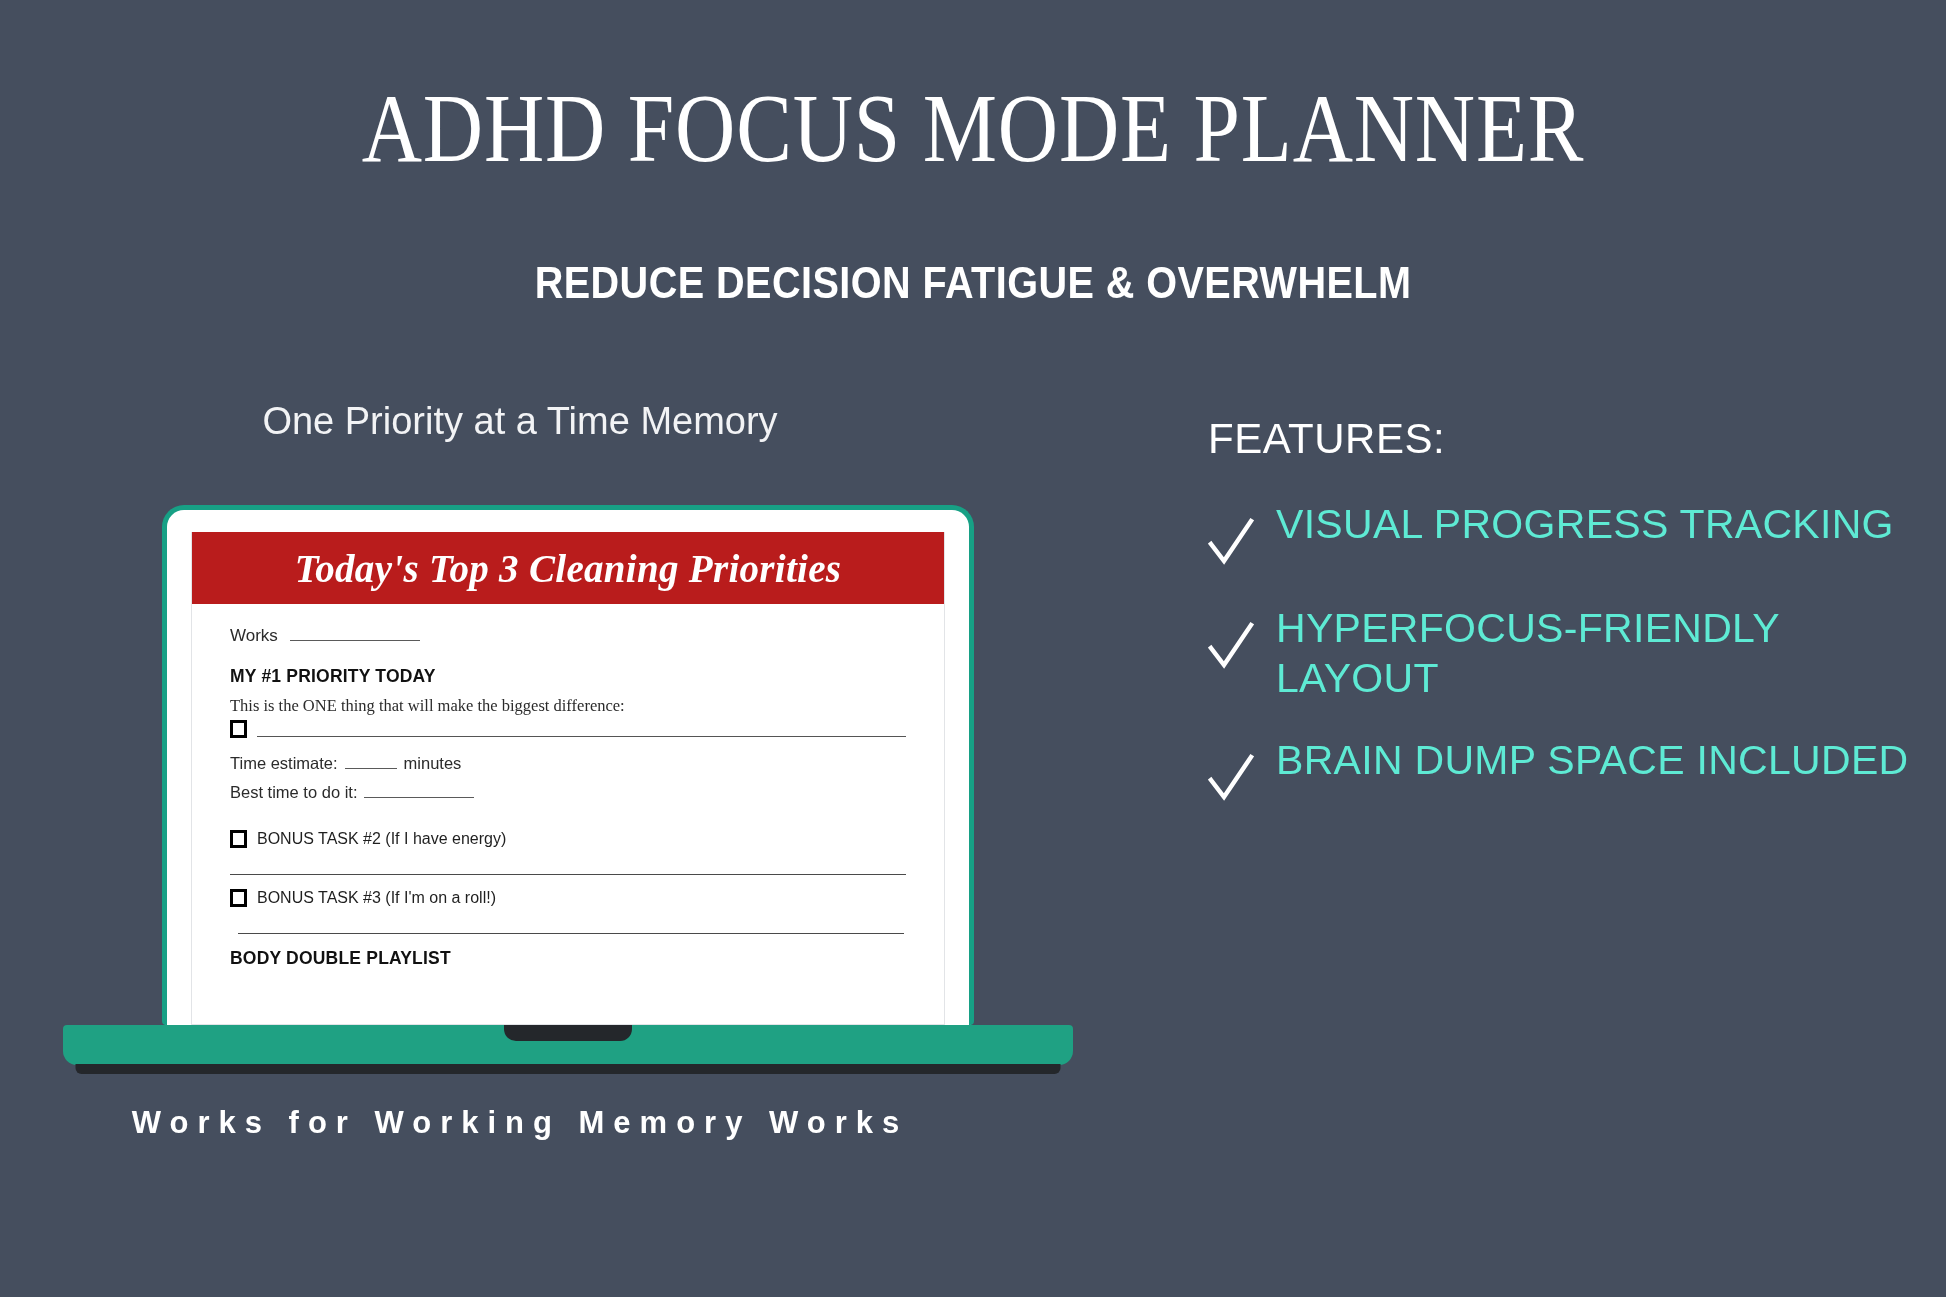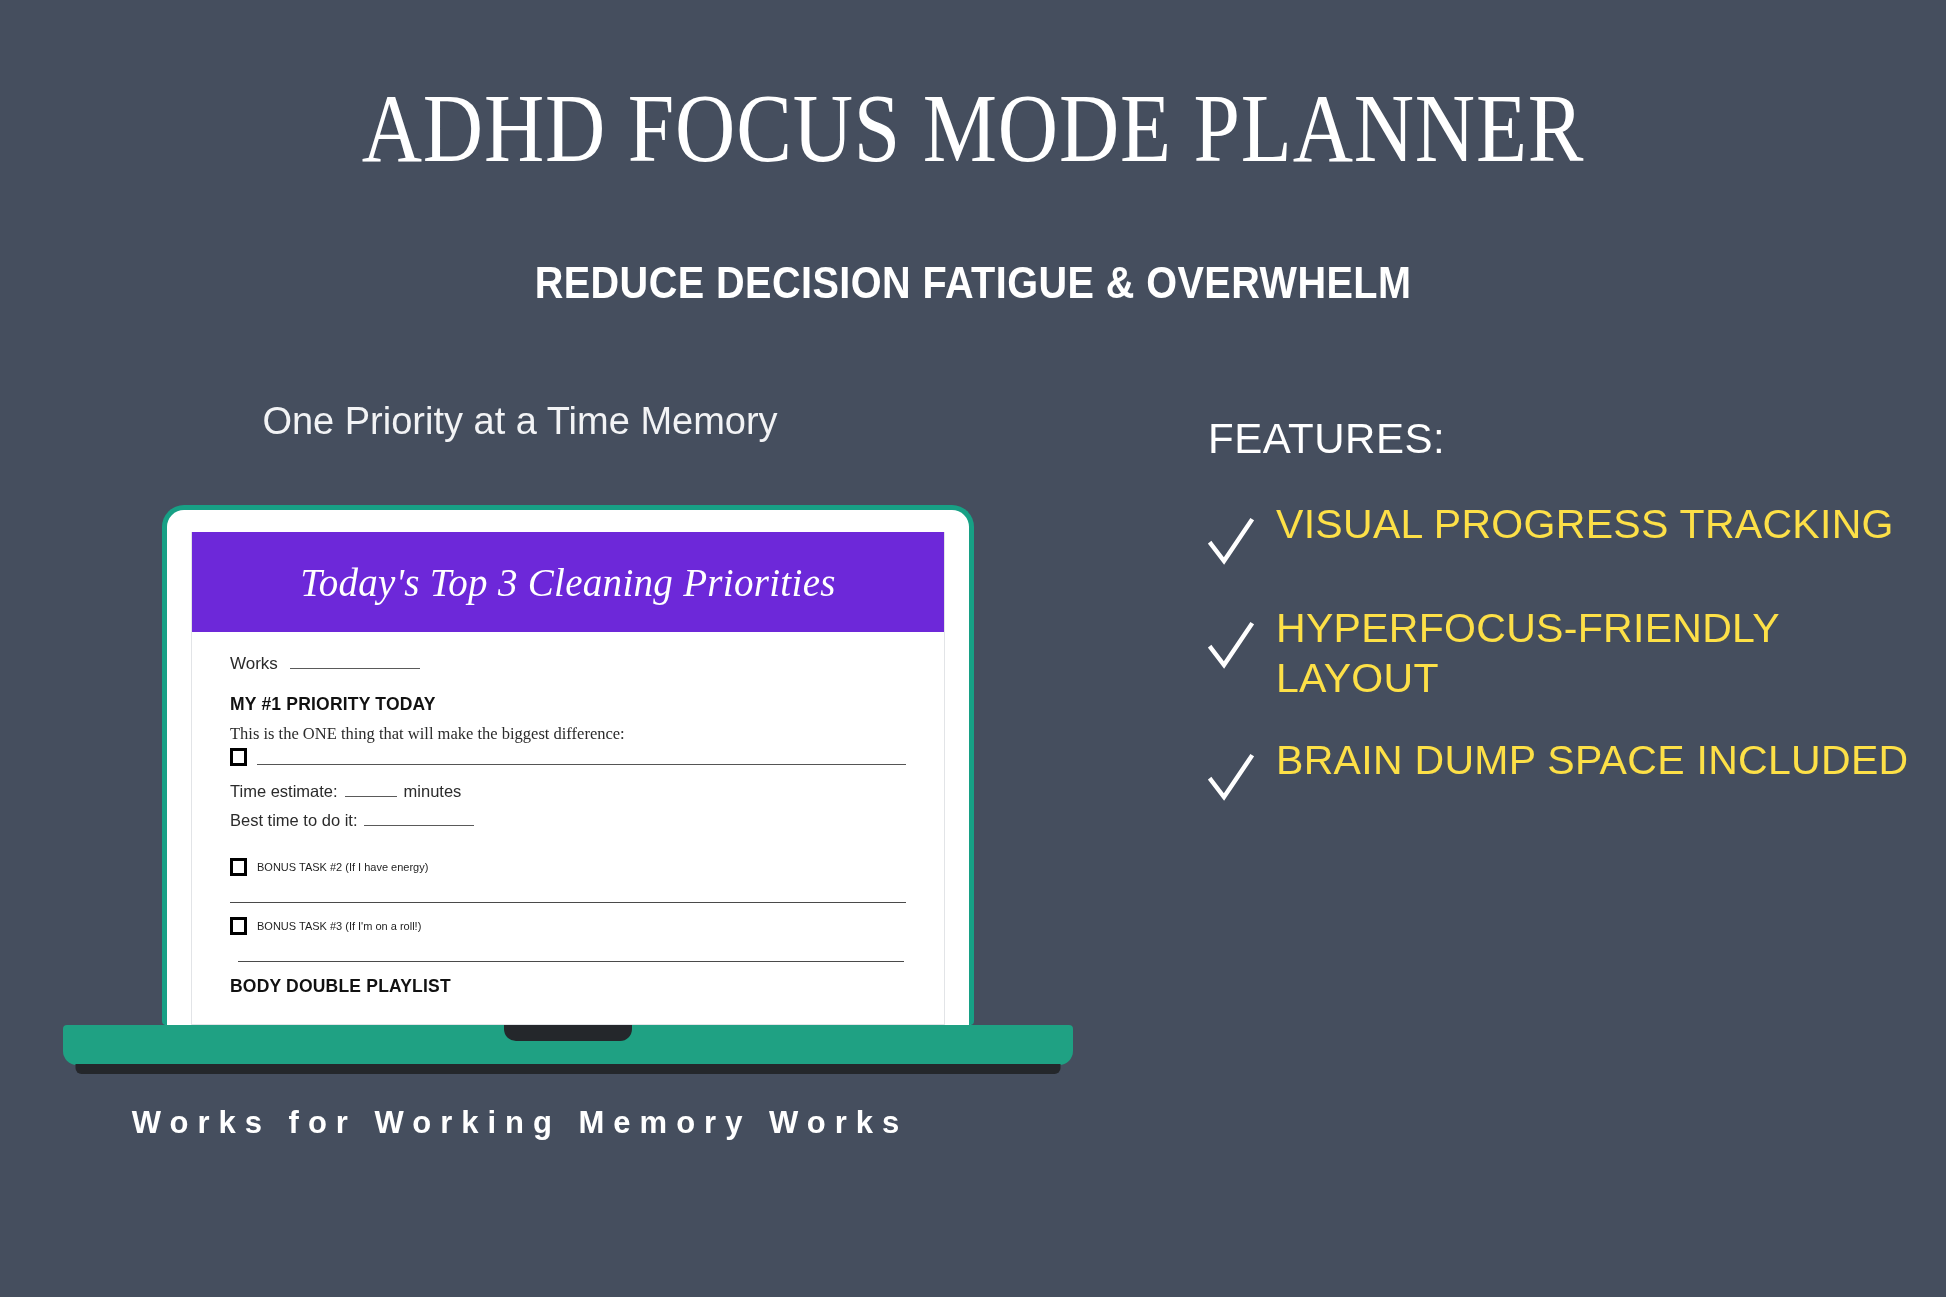--- a/index.html
+++ b/index.html
@@ -97,25 +97,26 @@
   .form-card {
     background: #FFFFFF;
     border: 1px solid #E2E4E7;
     border-top: none;
     height: 100%;
     box-sizing: border-box;
     overflow: hidden;
   }
 
   .form-header {
-    background: #6d28d9;
-    height: 100px;
+    background: #b91c1c;
+    height: 72px;
     display: flex;
     align-items: center;
     justify-content: center;
+    font-weight: bold;
   }
 
   .form-header-title {
     color: #FFFFFF;
     font-family: "Liberation Serif", "DejaVu Serif", serif;
     font-style: italic;
     font-size: 39px;
     letter-spacing: 0.3px;
     white-space: nowrap;
   }
@@ -171,21 +172,21 @@
     background: #FFFFFF;
   }
 
   .check-fill-rule {
     flex: 1;
     border-bottom: 1.5px solid #555555;
     height: 14px;
   }
 
   .check-text {
-    font-size: 11px;
+    font-size: 16px;
     color: #1F1F1F;
     white-space: nowrap;
   }
 
   .inline-row {
     font-size: 16.5px;
     color: #2B2B2B;
     margin-bottom: 10px;
     display: flex;
     align-items: baseline;
@@ -279,21 +280,21 @@
     margin-bottom: 32px;
   }
 
   .check-icon {
     flex: none;
     width: 46px;
     margin-top: 18px;
   }
 
   .feature-text {
-    color: #fde047;
+    color: #5eead4;
     font-size: 41px;
     font-weight: 400;
     line-height: 1.22;
     letter-spacing: 0.3px;
   }
 </style>
 </head>
 <body>
 
 <div class="page">

